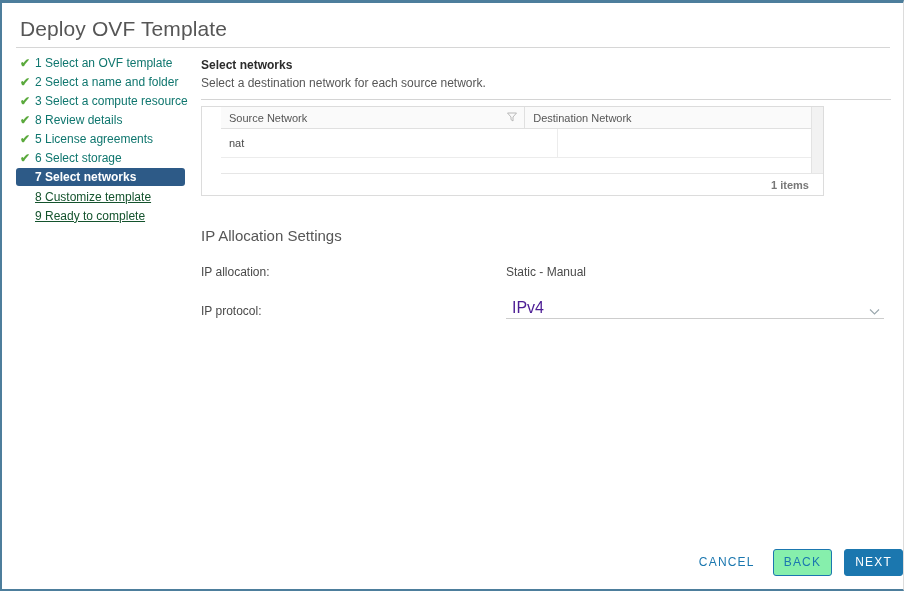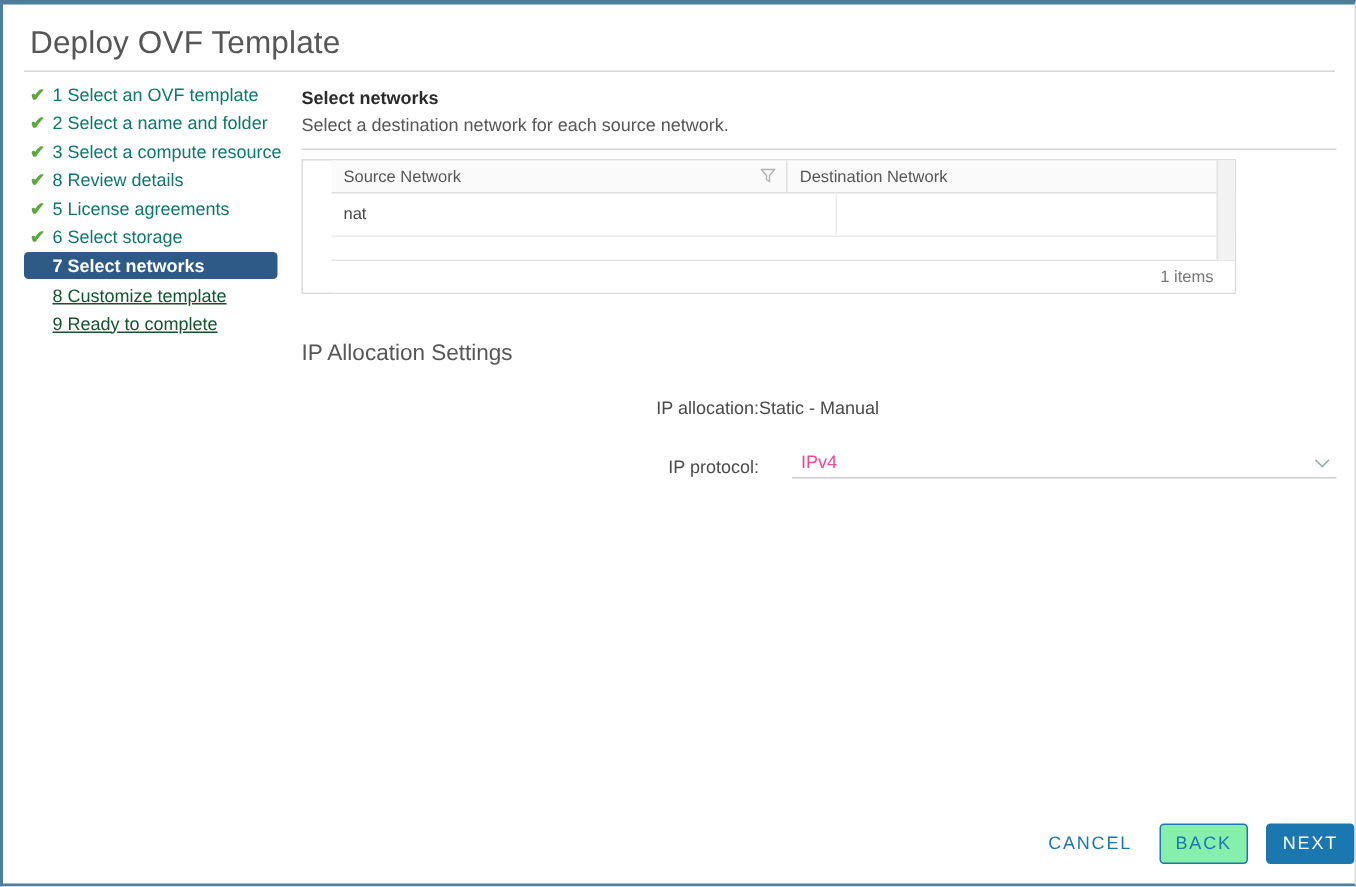--- a/index.html
+++ b/index.html
@@ -212,60 +212,59 @@
   }
   .grid-footer {
     height: 21px;
     display: flex;
     align-items: center;
     justify-content: flex-end;
     padding-right: 14px;
     font-size: 11px;
     color: #777777;
     background: #ffffff;
+    font-weight: bold;
   }
 
   
   .section-title {
     margin-top: 30px;
     font-size: 15px;
     color: #565656;
     font-weight: 400;
     line-height: 20px;
   }
   .field-row {
     display: flex;
     align-items: flex-end;
     margin-top: 18px;
-    text-align: right;
   }
   .field-label {
     width: 305px;
     flex: 0 0 305px;
     font-size: 12px;
     color: #4a4a4a;
     line-height: 16px;
   }
   .field-static {
     font-size: 12px;
     color: #4a4a4a;
     line-height: 16px;
   }
   .field-select {
     position: relative;
     width: 378px;
     height: 21px;
     border-bottom: 1px solid #cdcdcd;
-    font-size: 12px;
-    color: #ec4899;
+    font-size: 16px;
+    color: #4c1d95;
     padding-left: 6px;
     box-sizing: border-box;
     display: flex;
     align-items: center;
-    margin-left: 22px;
   }
   .field-select .chev {
     position: absolute;
     right: 4px;
     top: 4px;
   }
 
   
   .footer {
     position: absolute;

